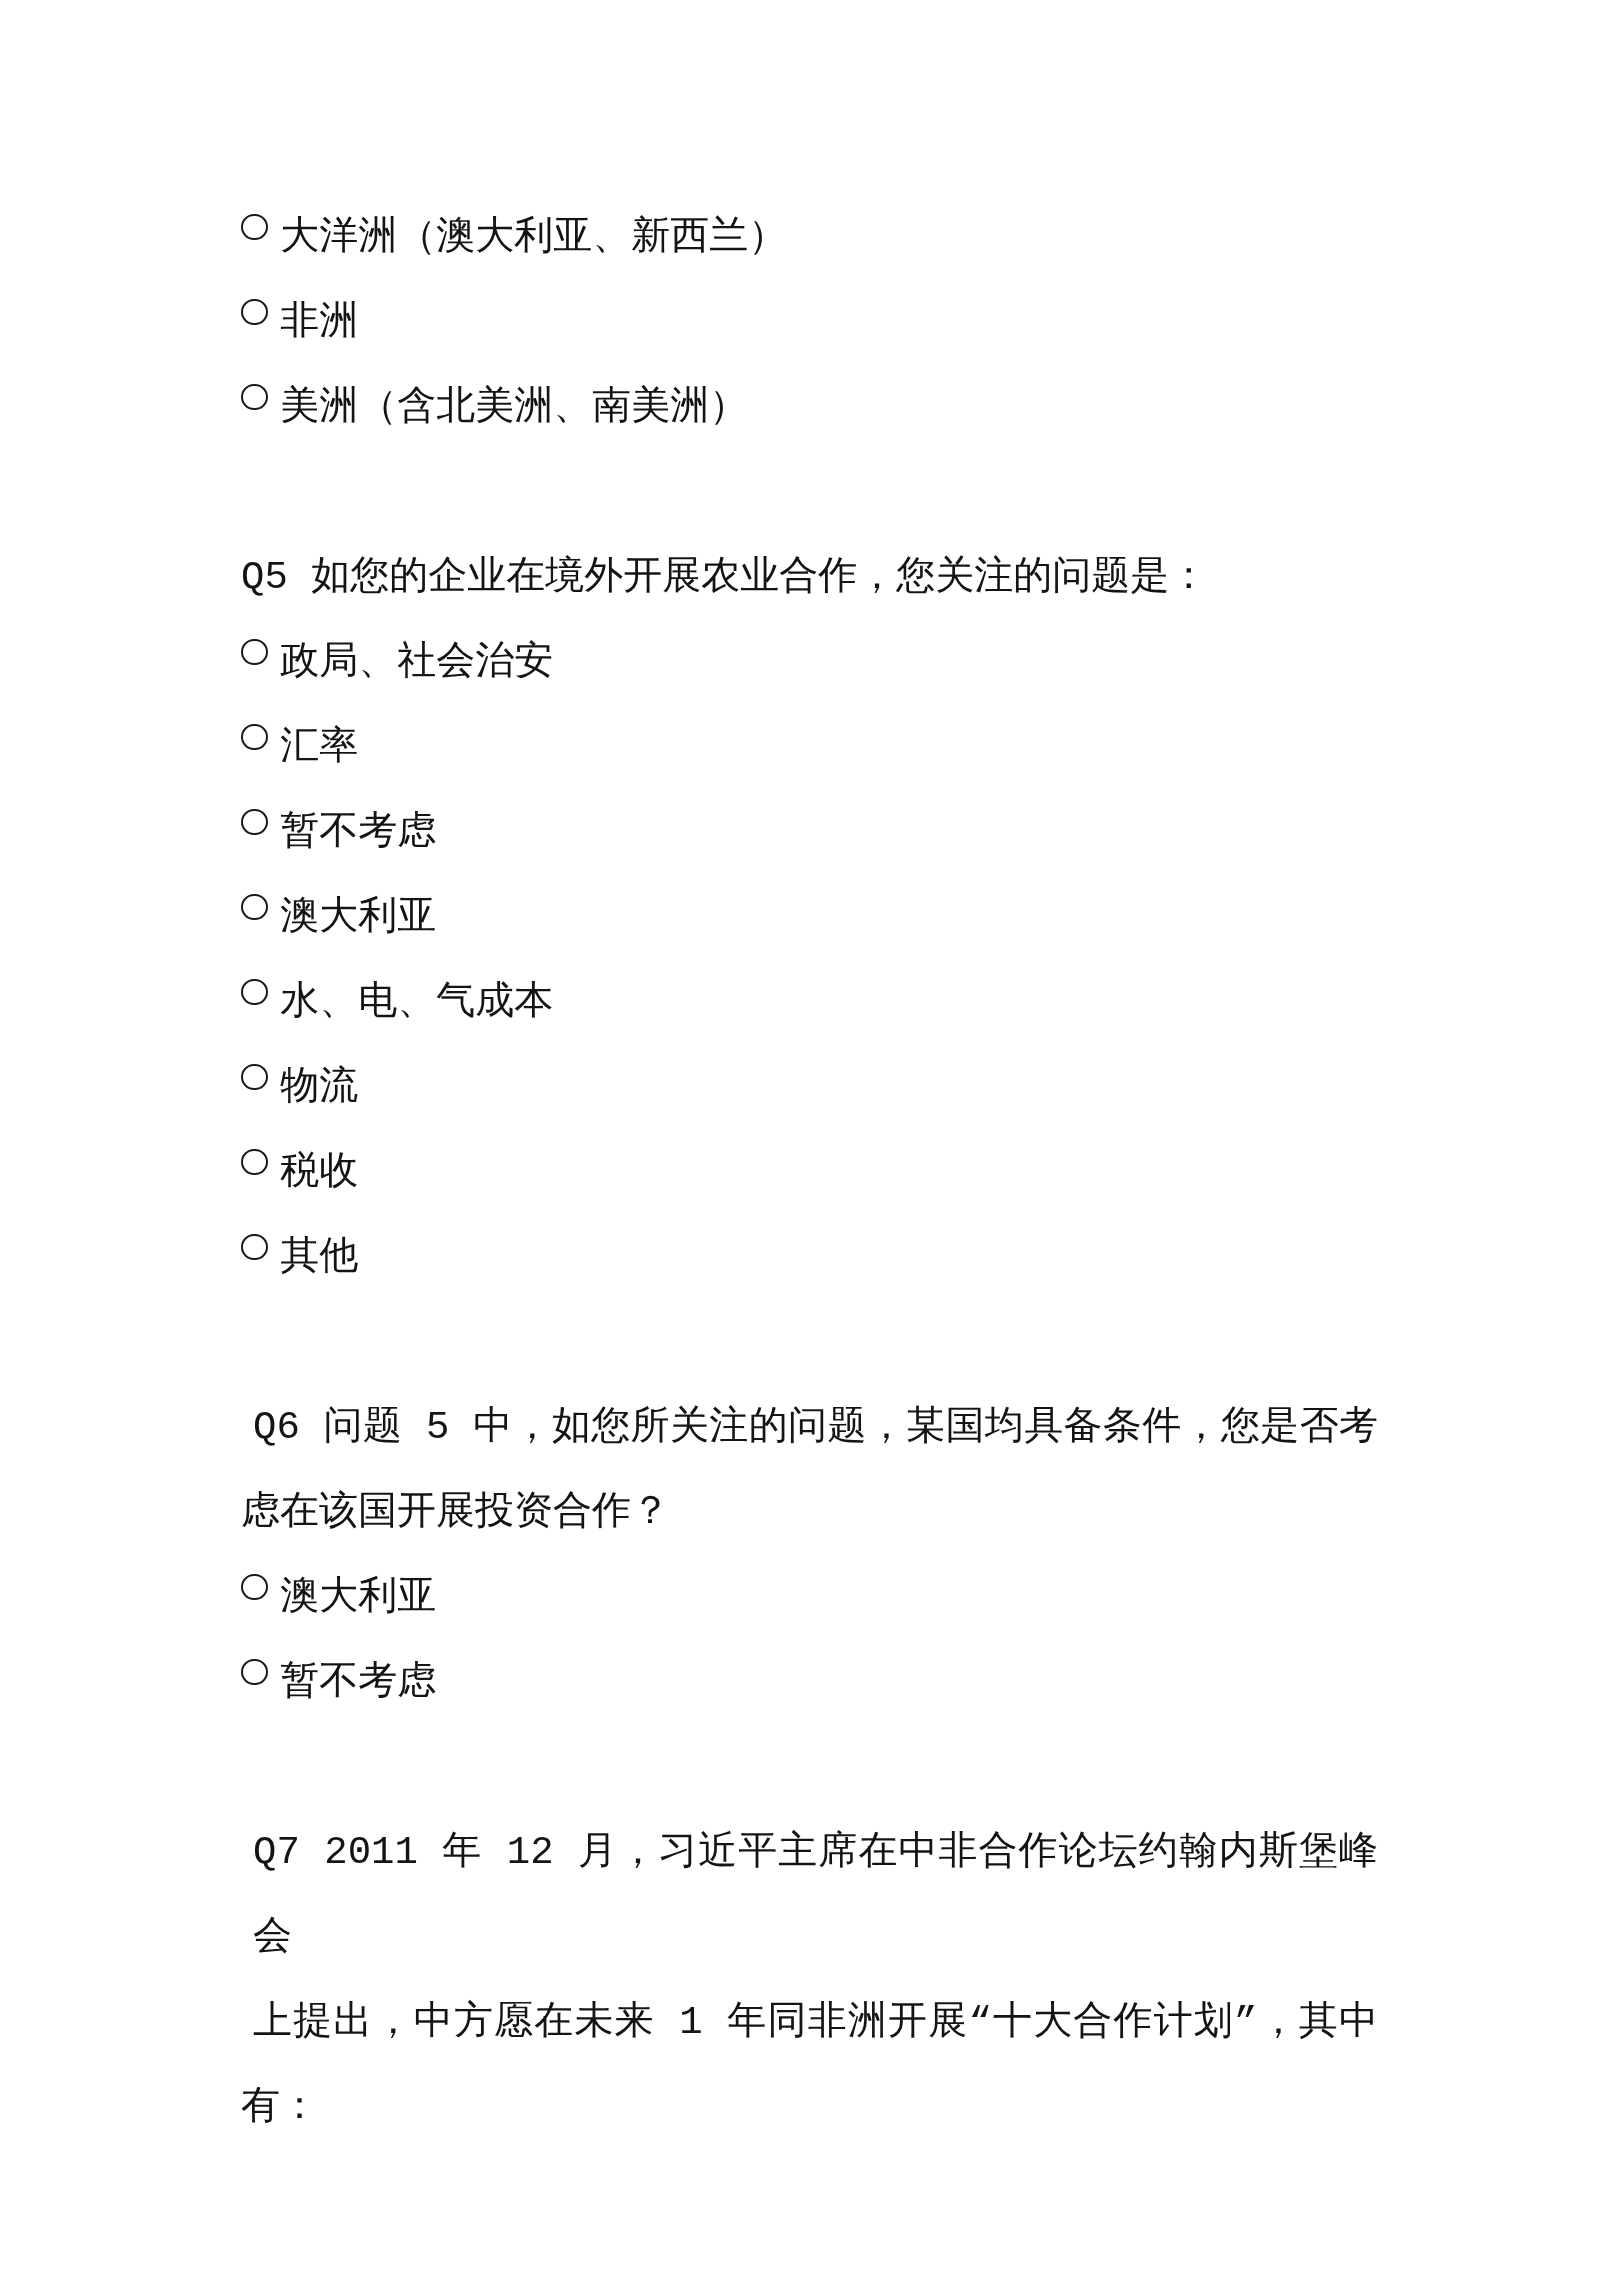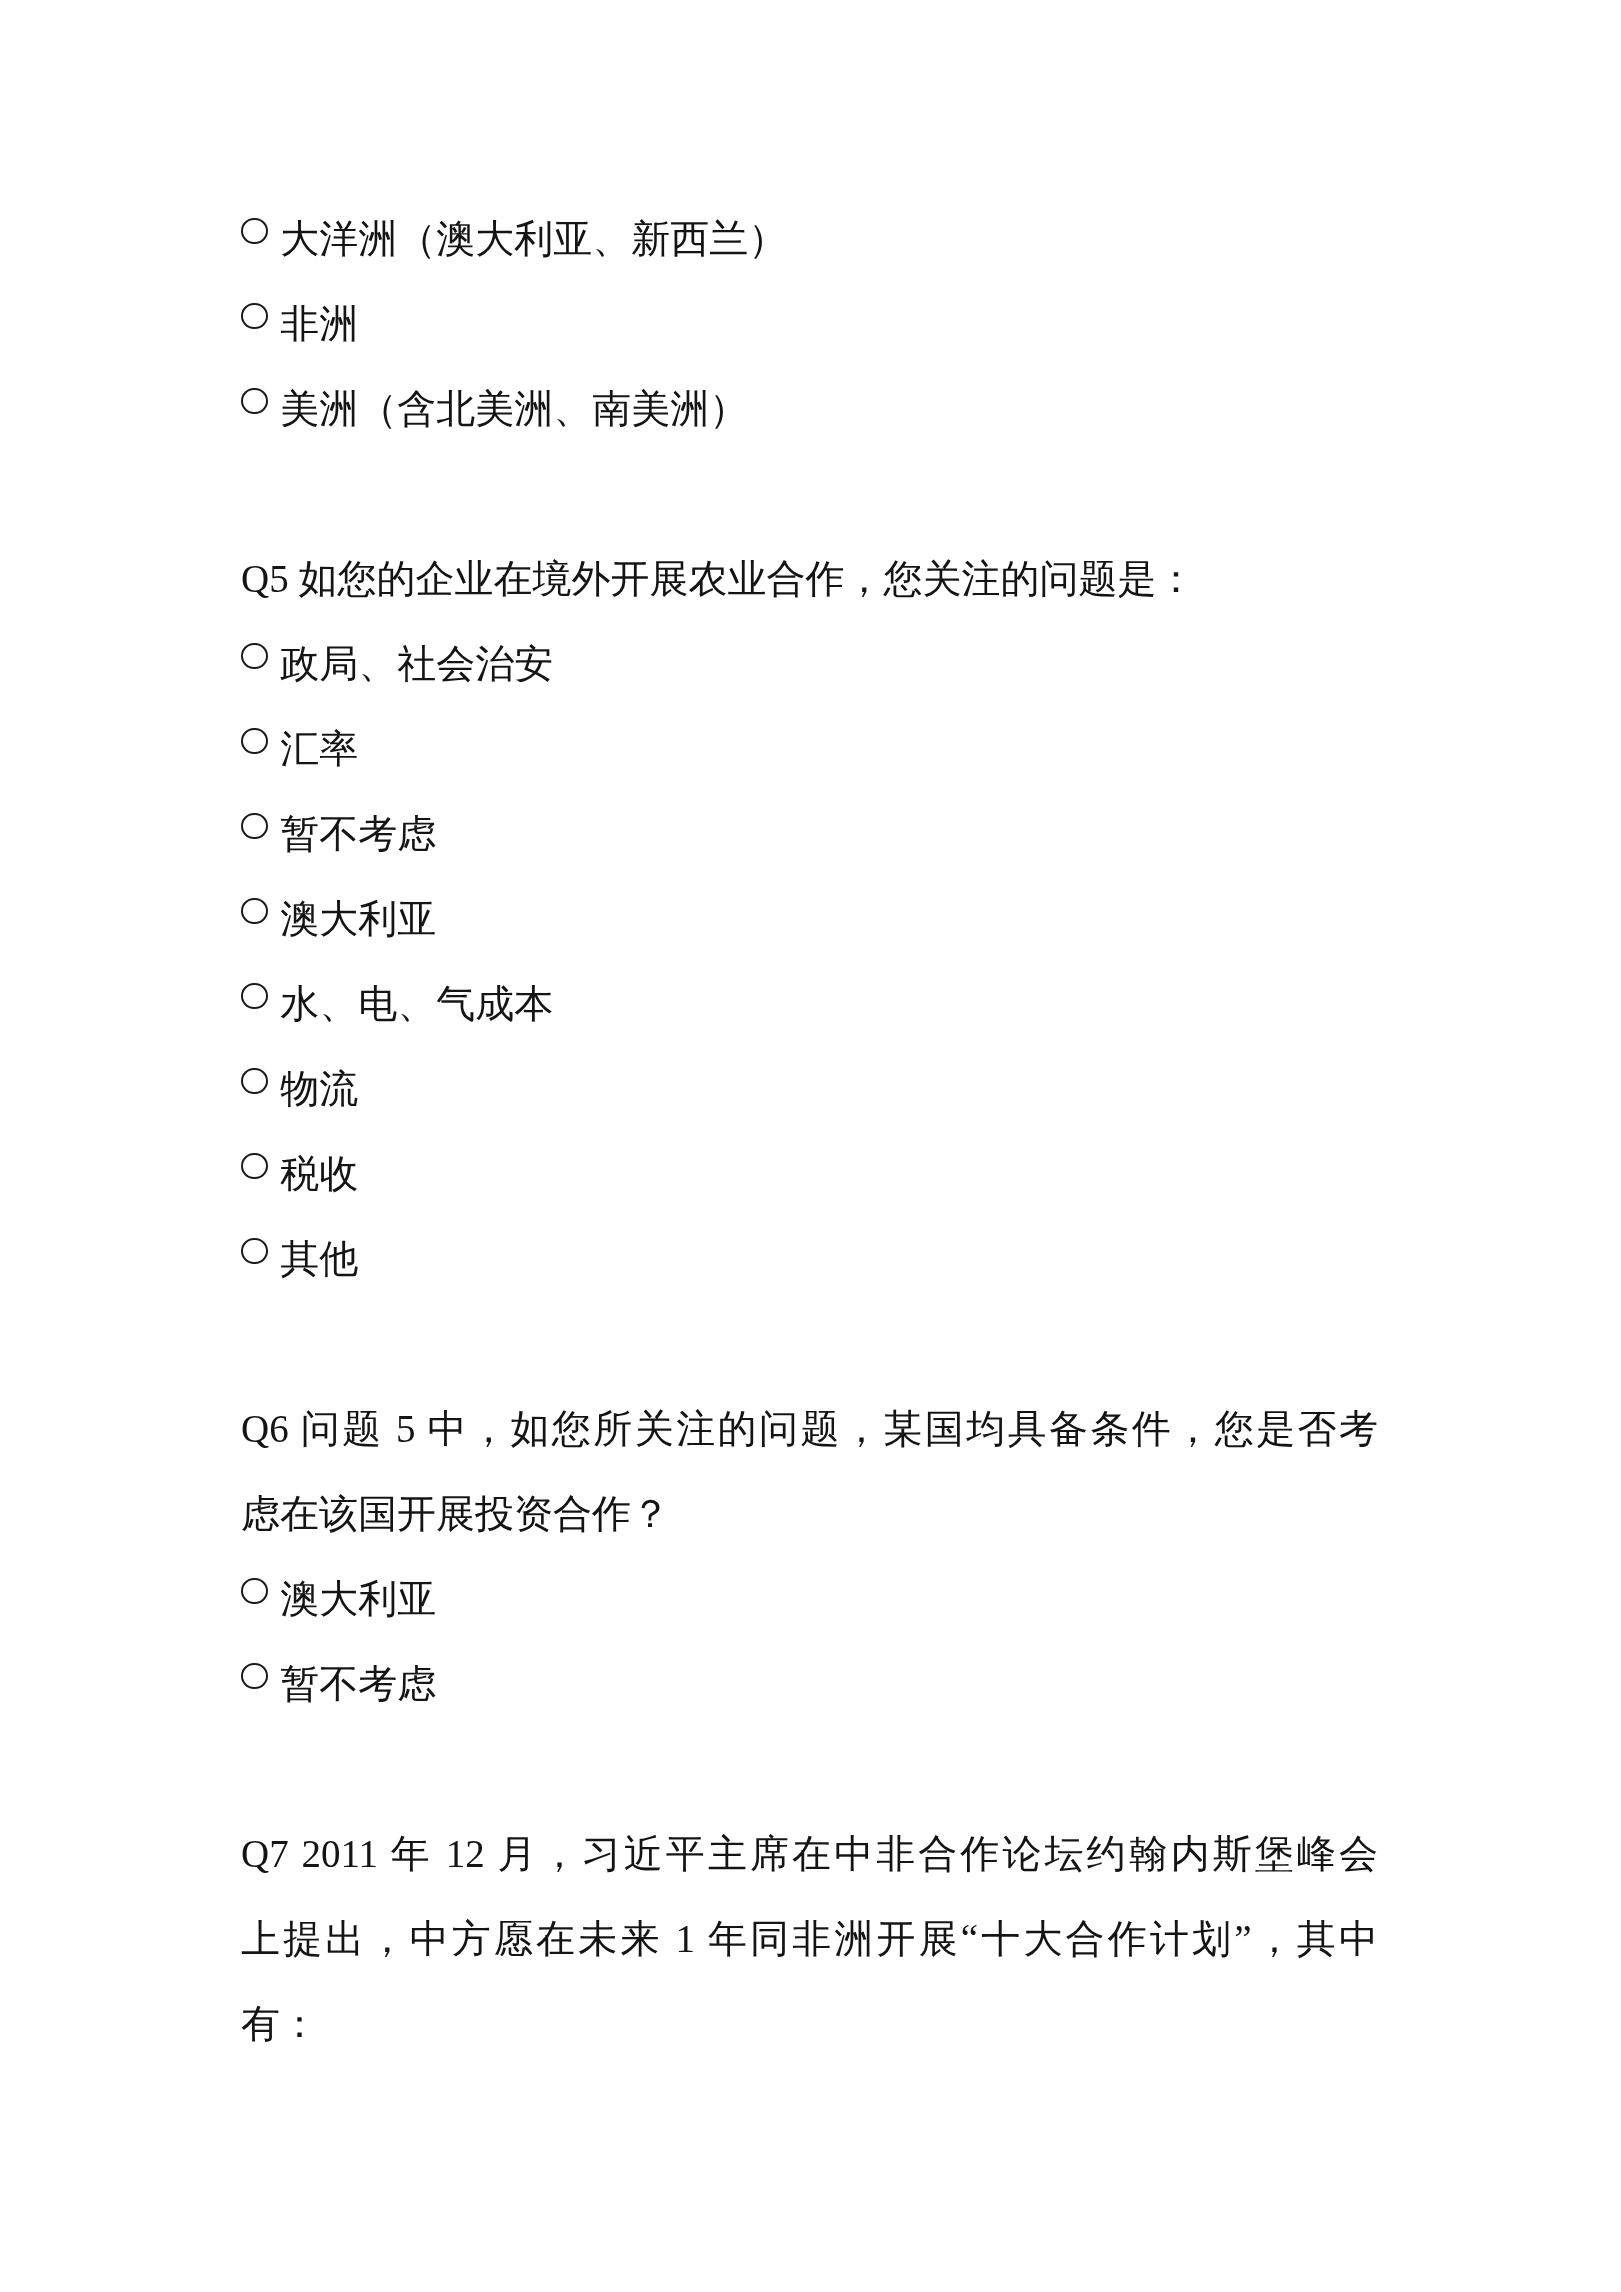--- a/index.html
+++ b/index.html
@@ -6,21 +6,21 @@
     margin: 0;
     padding: 0;
     background: #ffffff;
   }
   .page {
     position: relative;
     width: 1621px;
     height: 2293px;
     background: #ffffff;
     overflow: hidden;
-    font-family: Liberation Serif, serif;
+    font-family: Liberation Mono, monospace;
     color: #141414;
   }
   .content {
     position: absolute;
     left: 241px;
     top: 196px;
     width: 1137px;
     font-size: 39px;
     line-height: 85px;
   }
@@ -28,20 +28,21 @@
     margin: 0;
     padding: 0;
   }
   .gap {
     margin-top: 85px;
   }
   
   .jline {
     text-align: justify;
     text-align-last: justify;
+    margin-left: 12px;
   }
   .option-line {
     cursor: default;
   }
   .radio {
     display: inline-block;
     box-sizing: content-box;
     width: 22.5px;
     height: 22.5px;
     border: 2px solid #1a1a1a;

